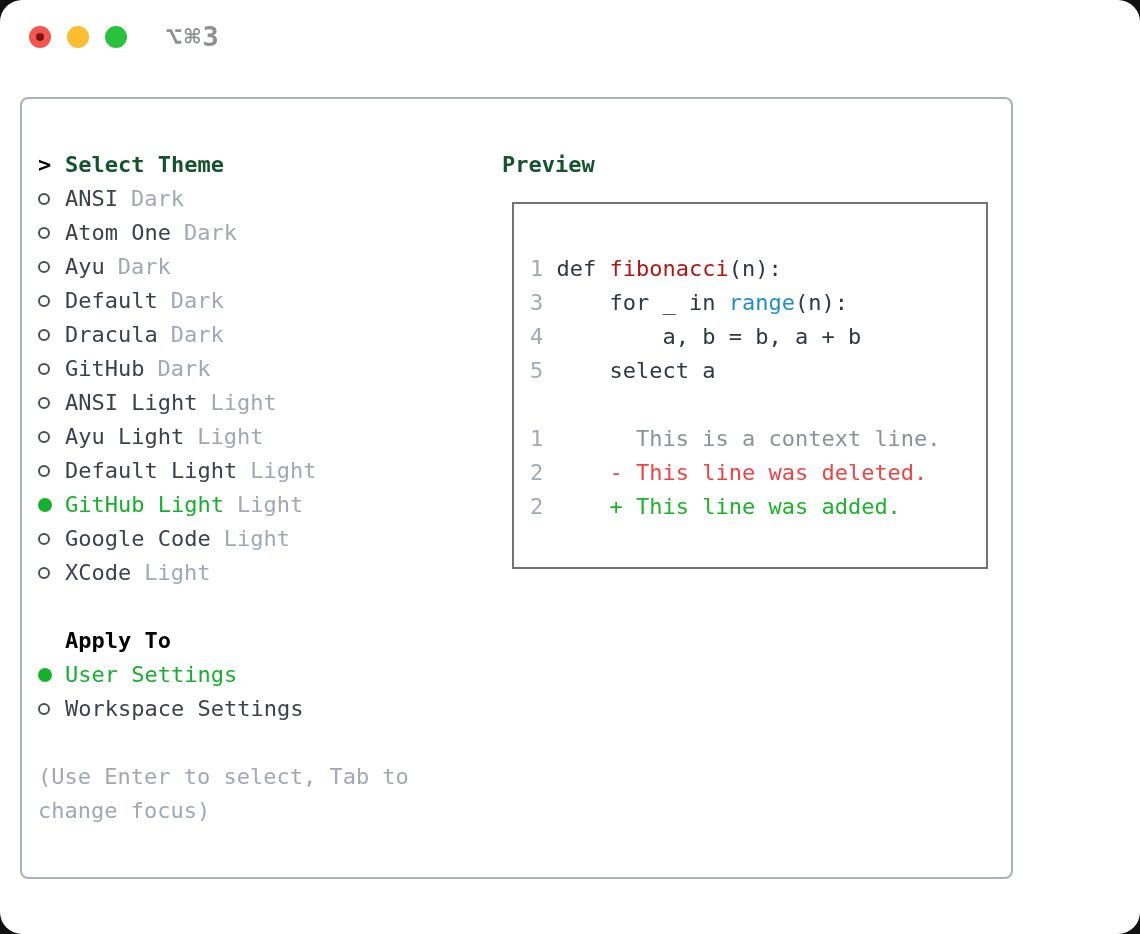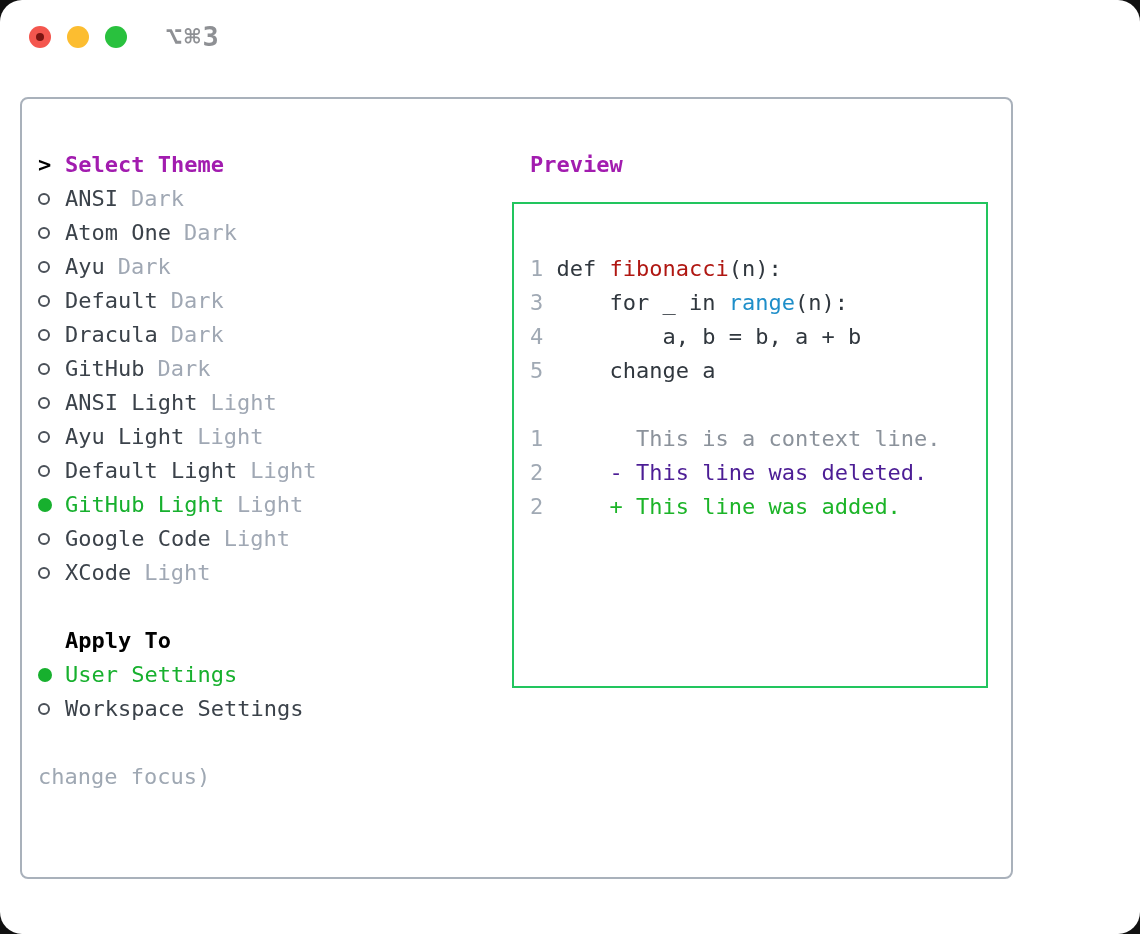--- a/index.html
+++ b/index.html
@@ -28,41 +28,41 @@
     position:absolute;left:20px;top:97px;width:993px;height:782px;
     border:2px solid #a9b1bb;border-radius:8px;box-sizing:border-box;background:#fff;
   }
   .row{height:34px;line-height:34px;font-size:22px;white-space:pre;display:flex;align-items:center;}
   
   .left{position:absolute;left:16px;top:49px;width:440px;}
   .prefix{display:inline-flex;width:27px;flex:0 0 27px;align-items:center;}
   .chev{color:#000;font-weight:700;}
   .circle{width:12px;height:12px;border:2px solid #4a5058;border-radius:50%;box-sizing:border-box;}
   .circle.filled{width:14px;height:14px;border:none;background:#17b02e;}
-  .h1{font-weight:700;color:#a21caf;text-align:center;}
+  .h1{font-weight:700;color:#14532d;text-align:center;}
   .h2{font-weight:700;color:#000;}
   .t-name{color:#3b424a;}
   .t-name.sel{color:#17b02e;text-align:center;}
   .t-tag{color:#a0a8b4;margin-left:13px;}
   .hint{color:#9fa8b3;font-size:22px;line-height:34px;white-space:pre;}
   
-  .right-title{position:absolute;left:508px;top:49px;}
+  .right-title{position:absolute;left:480px;top:49px;}
   .preview-box{
-    position:absolute;left:490px;top:103px;width:476px;height:486px;
-    border:2px solid #22c55e;box-sizing:border-box;background:#fff;
+    position:absolute;left:490px;top:103px;width:476px;height:367px;
+    border:2px solid #737373;box-sizing:border-box;background:#fff;
   }
   .code{padding:48px 10px 0 16px;}
   .cline{height:34px;line-height:34px;font-size:22px;white-space:pre;}
   .tok-ln{color:#a0a9b4;}
   .tok-plain{color:#30373e;}
   .tok-func{color:#b01712;}
   .tok-builtin{color:#1e8ec9;}
   .tok-num{color:#0c7e82;}
   .tok-context{color:#8b929b;}
-  .tok-deleted{color:#4c1d95;}
+  .tok-deleted{color:#ef4444;}
   .tok-added{color:#1cb428;}
 </style>
 </head>
 <body>
 
 <div class="window">
 
   <div class="titlebar">
     <span class="light red">
         <span class="dot"></span>
@@ -95,34 +95,35 @@
       <div class="row"></div>
       <div class="row">
         <span class="prefix"></span><span class="h2">Apply To</span>
       </div>
       <div id="apply-list">
           <div class="row"><span class="prefix"><span class="circle filled"></span></span><span class="t-name sel">User Settings</span></div>
           <div class="row"><span class="prefix"><span class="circle"></span></span><span class="t-name">Workspace Settings</span></div>
         </div>
       <div class="row"></div>
       <div id="hint">
+          <div class="hint">(Use Enter to select, Tab to</div>
           <div class="hint">change focus)</div>
         </div>
     </div>
 
     <div class="row right-title">
       <span class="h1">Preview</span>
     </div>
 
     <div class="preview-box">
       <div class="code" id="preview-code">
           <div class="cline"><span class="tok-ln">1</span><span class="tok-plain"> def </span><span class="tok-func">fibonacci</span><span class="tok-plain">(n):</span></div>
           <div class="cline"><span class="tok-ln">3</span><span class="tok-plain">     for _ in </span><span class="tok-builtin">range</span><span class="tok-plain">(n):</span></div>
           <div class="cline"><span class="tok-ln">4</span><span class="tok-plain">         a, b = b, a + b</span></div>
-          <div class="cline"><span class="tok-ln">5</span><span class="tok-plain">     change a</span></div>
+          <div class="cline"><span class="tok-ln">5</span><span class="tok-plain">     select a</span></div>
           <div class="cline">&nbsp;</div>
           <div class="cline"><span class="tok-ln">1</span><span class="tok-context">       This is a context line.</span></div>
           <div class="cline"><span class="tok-ln">2</span><span class="tok-deleted">     - This line was deleted.</span></div>
           <div class="cline"><span class="tok-ln">2</span><span class="tok-added">     + This line was added.</span></div>
         </div>
     </div>
 
   </div>
 </div>
 

